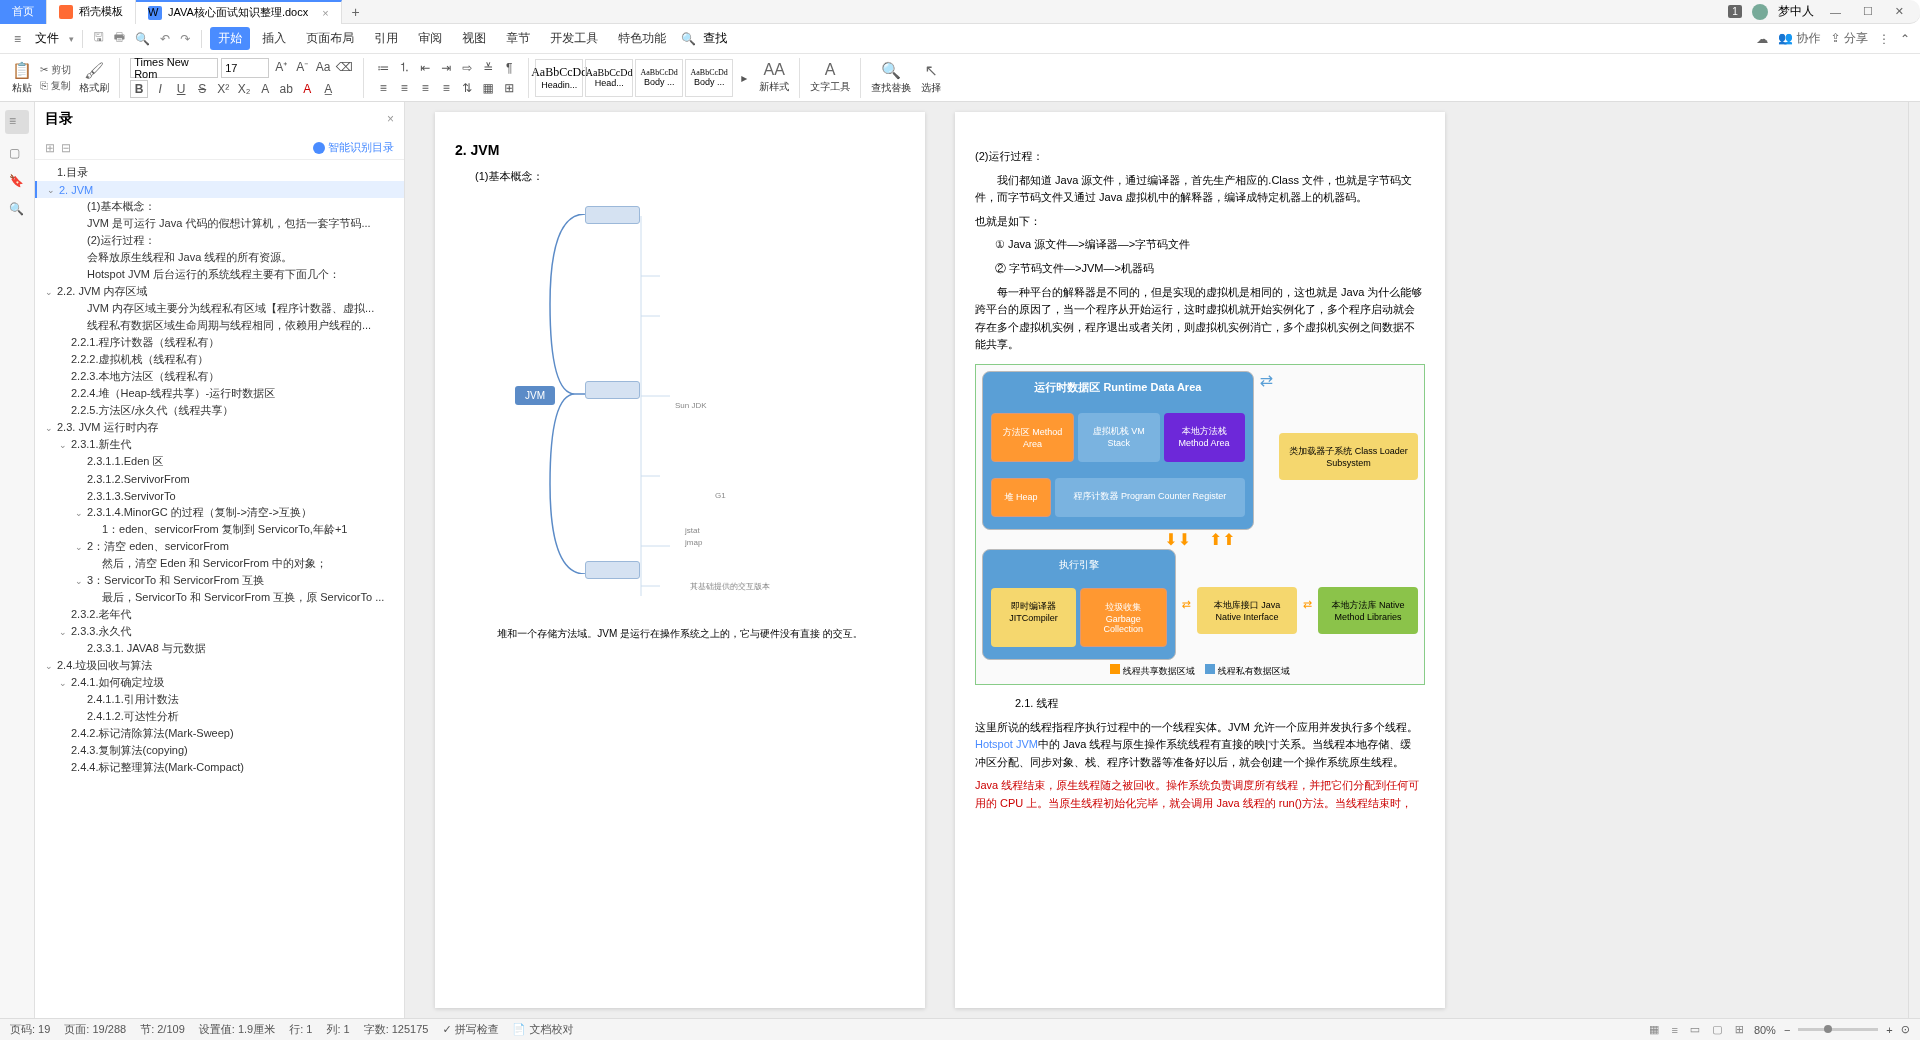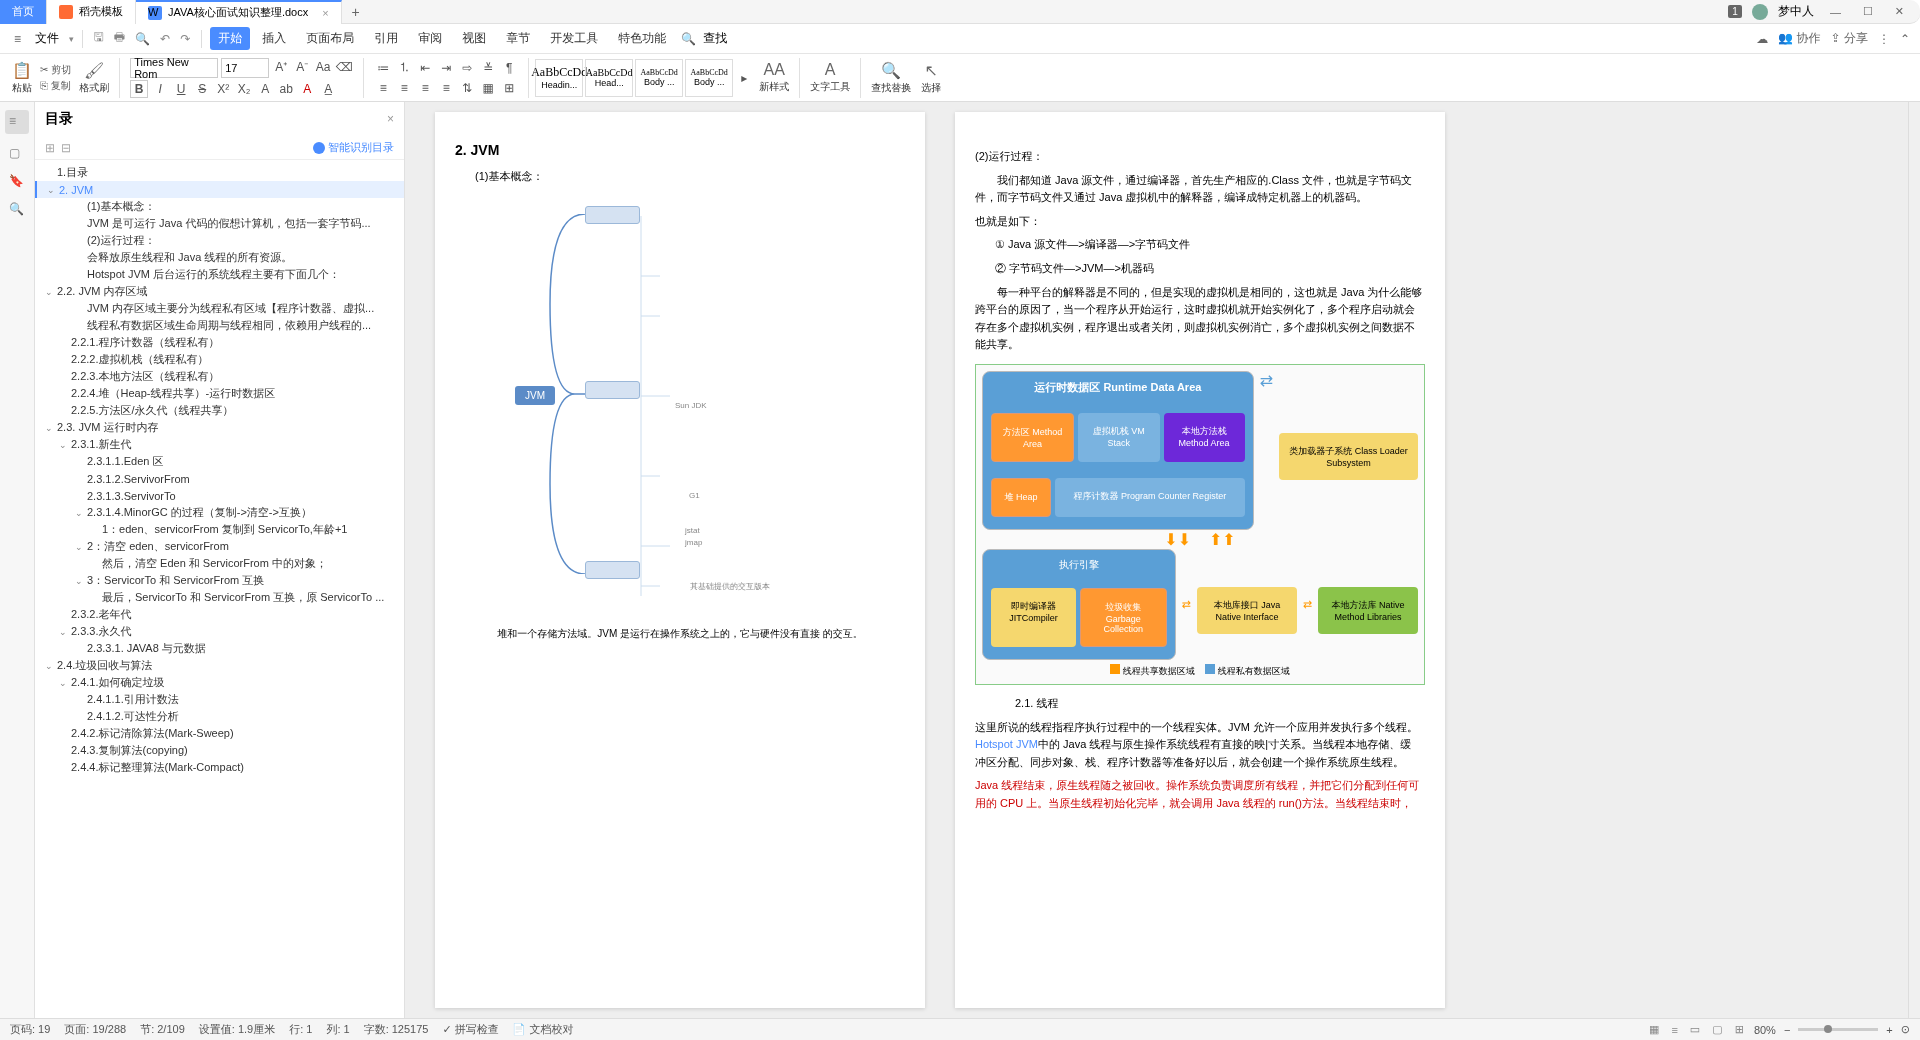--- a/index.html
+++ b/index.html
@@ -426,21 +426,21 @@
       <p class="indent">(1)基本概念：</p>
       <div class="diagram">
         <div class="jvm-node" style="left:60px;top:180px">JVM</div>
         <div class="sub-node" style="left:130px;top:0px"></div>
         <div class="sub-node" style="left:130px;top:175px"></div>
         <div class="sub-node" style="left:130px;top:355px"></div>
         <svg style="position:absolute;left:90px;top:8px;width:50px;height:360px" viewBox="0 0 50 360">
             <path d="M30 180 Q5 180 5 90 Q5 0 40 0 M30 180 Q5 180 5 270 Q5 360 40 360 M30 180 L40 180" stroke="#5b8bc7" fill="none" stroke-width="1.5"></path>
           </svg>
         <div class="line-lbl" style="left:220px;top:195px">Sun JDK</div>
-        <div class="line-lbl" style="left:234px;top:285px">G1</div>
+        <div class="line-lbl" style="left:260px;top:285px">G1</div>
         <div class="line-lbl" style="left:230px;top:320px">jstat</div>
         <div class="line-lbl" style="left:230px;top:332px">jmap</div>
         <div class="line-lbl" style="left:235px;top:375px">其基础提供的交互版本</div>
         <svg style="position:absolute;left:185px;top:10px;width:160px;height:380px" viewBox="0 0 160 380">
           <path d="M1 0 L1 380" stroke="#cde" stroke-width="1"></path>
           <path d="M1 60 L20 60 M1 100 L20 100 M1 180 L30 180 M1 260 L20 260 M1 330 L30 330 M1 370 L20 370" stroke="#cde" fill="none"></path>
         </svg>
       </div>
       <p style="text-align:center;font-size:10px;margin-top:20px">堆和一个存储方法域。JVM 是运行在操作系统之上的，它与硬件没有直接 的交互。</p>
     </div>

